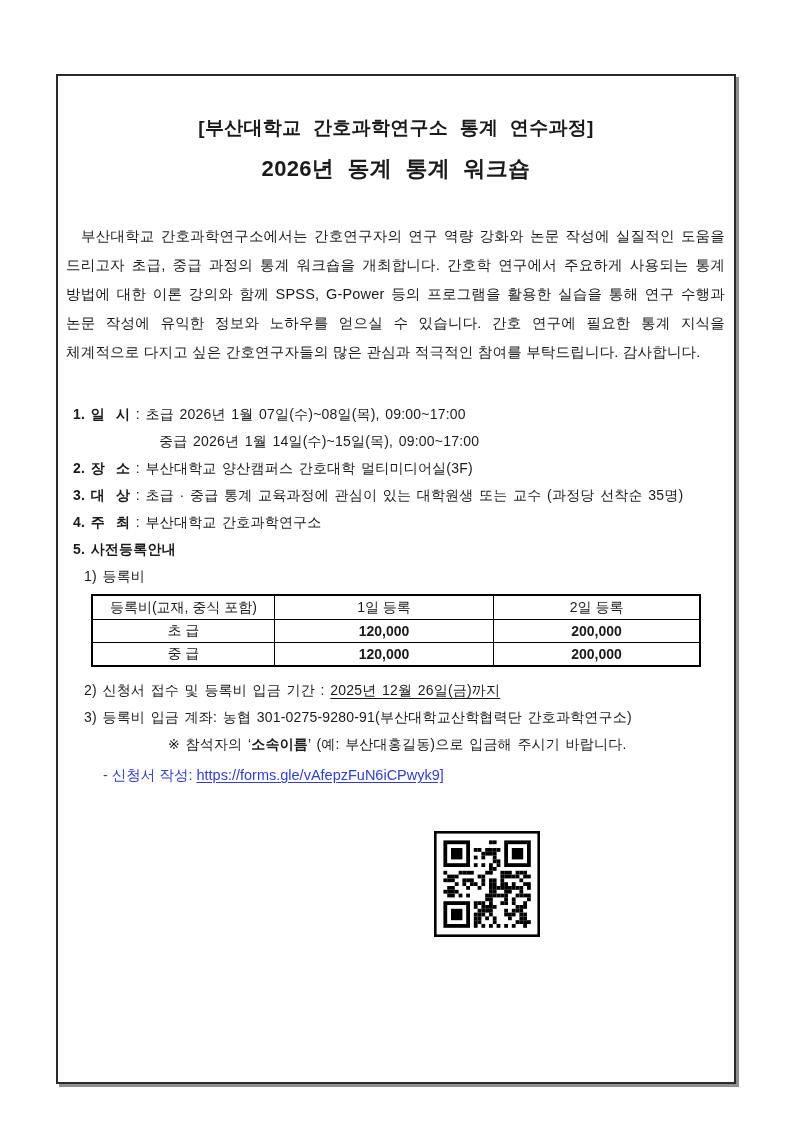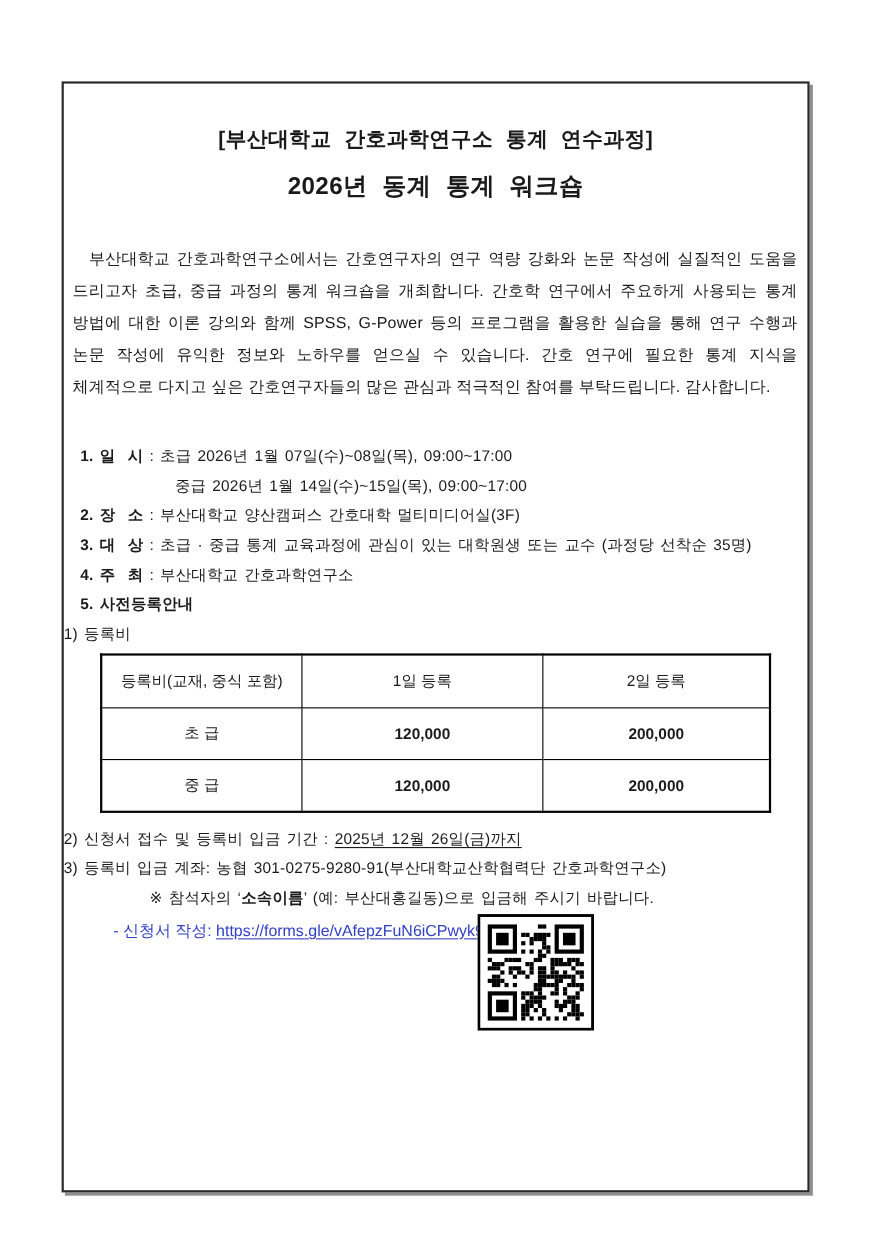--- a/index.html
+++ b/index.html
@@ -24,32 +24,32 @@
   .intro{
     margin:41px 9px 0 8px;font-size:14.5px;line-height:29px;
     text-align:justify;text-indent:15px;word-break:keep-all;
     letter-spacing:.2px;
   }
   .info-list{margin-top:34px;font-size:14px;letter-spacing:.2px;}
   .line{line-height:27px;white-space:nowrap;word-spacing:1.5px;}
   .pl-item{padding-left:15px;}
   .pl-cont{padding-left:101px;}
   .pl-note{padding-left:95px;}
-  .pl-sub{}
-  .pl-note2{padding-left:78px;}
+  .pl-sub{padding-left:26px;}
+  .pl-note2{padding-left:78px;margin-left:32px;}
   .lbl{font-weight:700;white-space:pre-wrap;}
   .ws{white-space:pre-wrap;}
   .b{font-weight:700;}
   .u{text-decoration:underline;text-underline-offset:3px;}
   .bu{font-weight:700;text-decoration:underline;text-underline-offset:3px;}
   .fee-table{
     margin:4px 0 0 33px;border-collapse:collapse;width:610px;
     font-size:14px;text-align:center;border:2px solid #000;
   }
-  .fee-table th,.fee-table td{border:1px solid #000;padding:12px;font-weight:400;}
+  .fee-table th,.fee-table td{border:1px solid #000;padding:0;font-weight:400;}
   .fee-table th{height:23px;}
   .fee-table td{height:22px;}
   .fee-table td.num{font-weight:700;}
   .reg-list{margin-top:10px;font-size:14px;letter-spacing:.2px;}
   .link-row{
     margin-top:7px;padding-left:45px;font-size:14.5px;line-height:20px;
     white-space:nowrap;
   }
   .link-row, .link-row a{color:#3240c6;}
   .form-link{text-decoration:underline;text-underline-offset:2px;}

